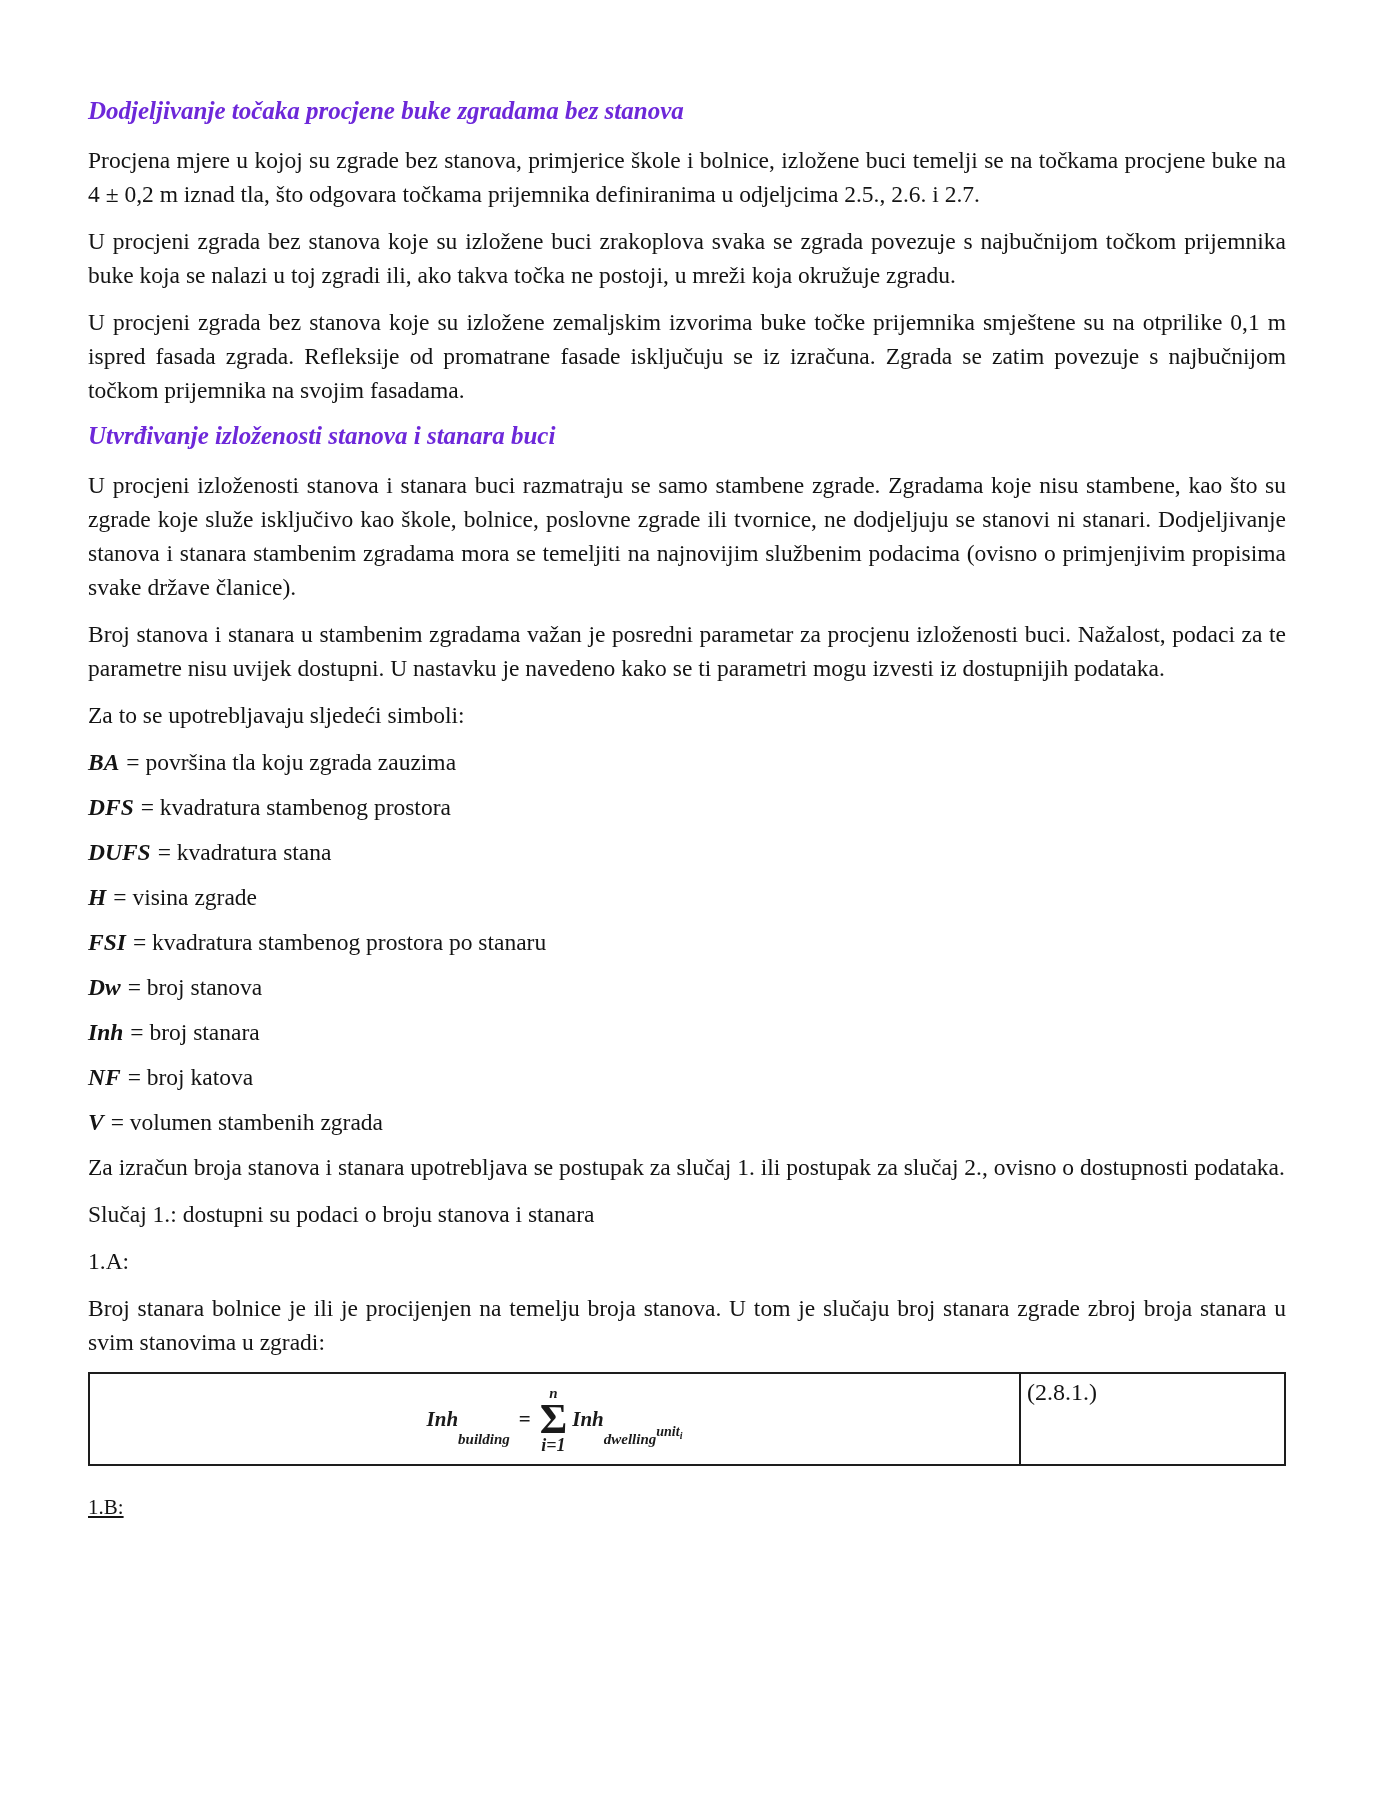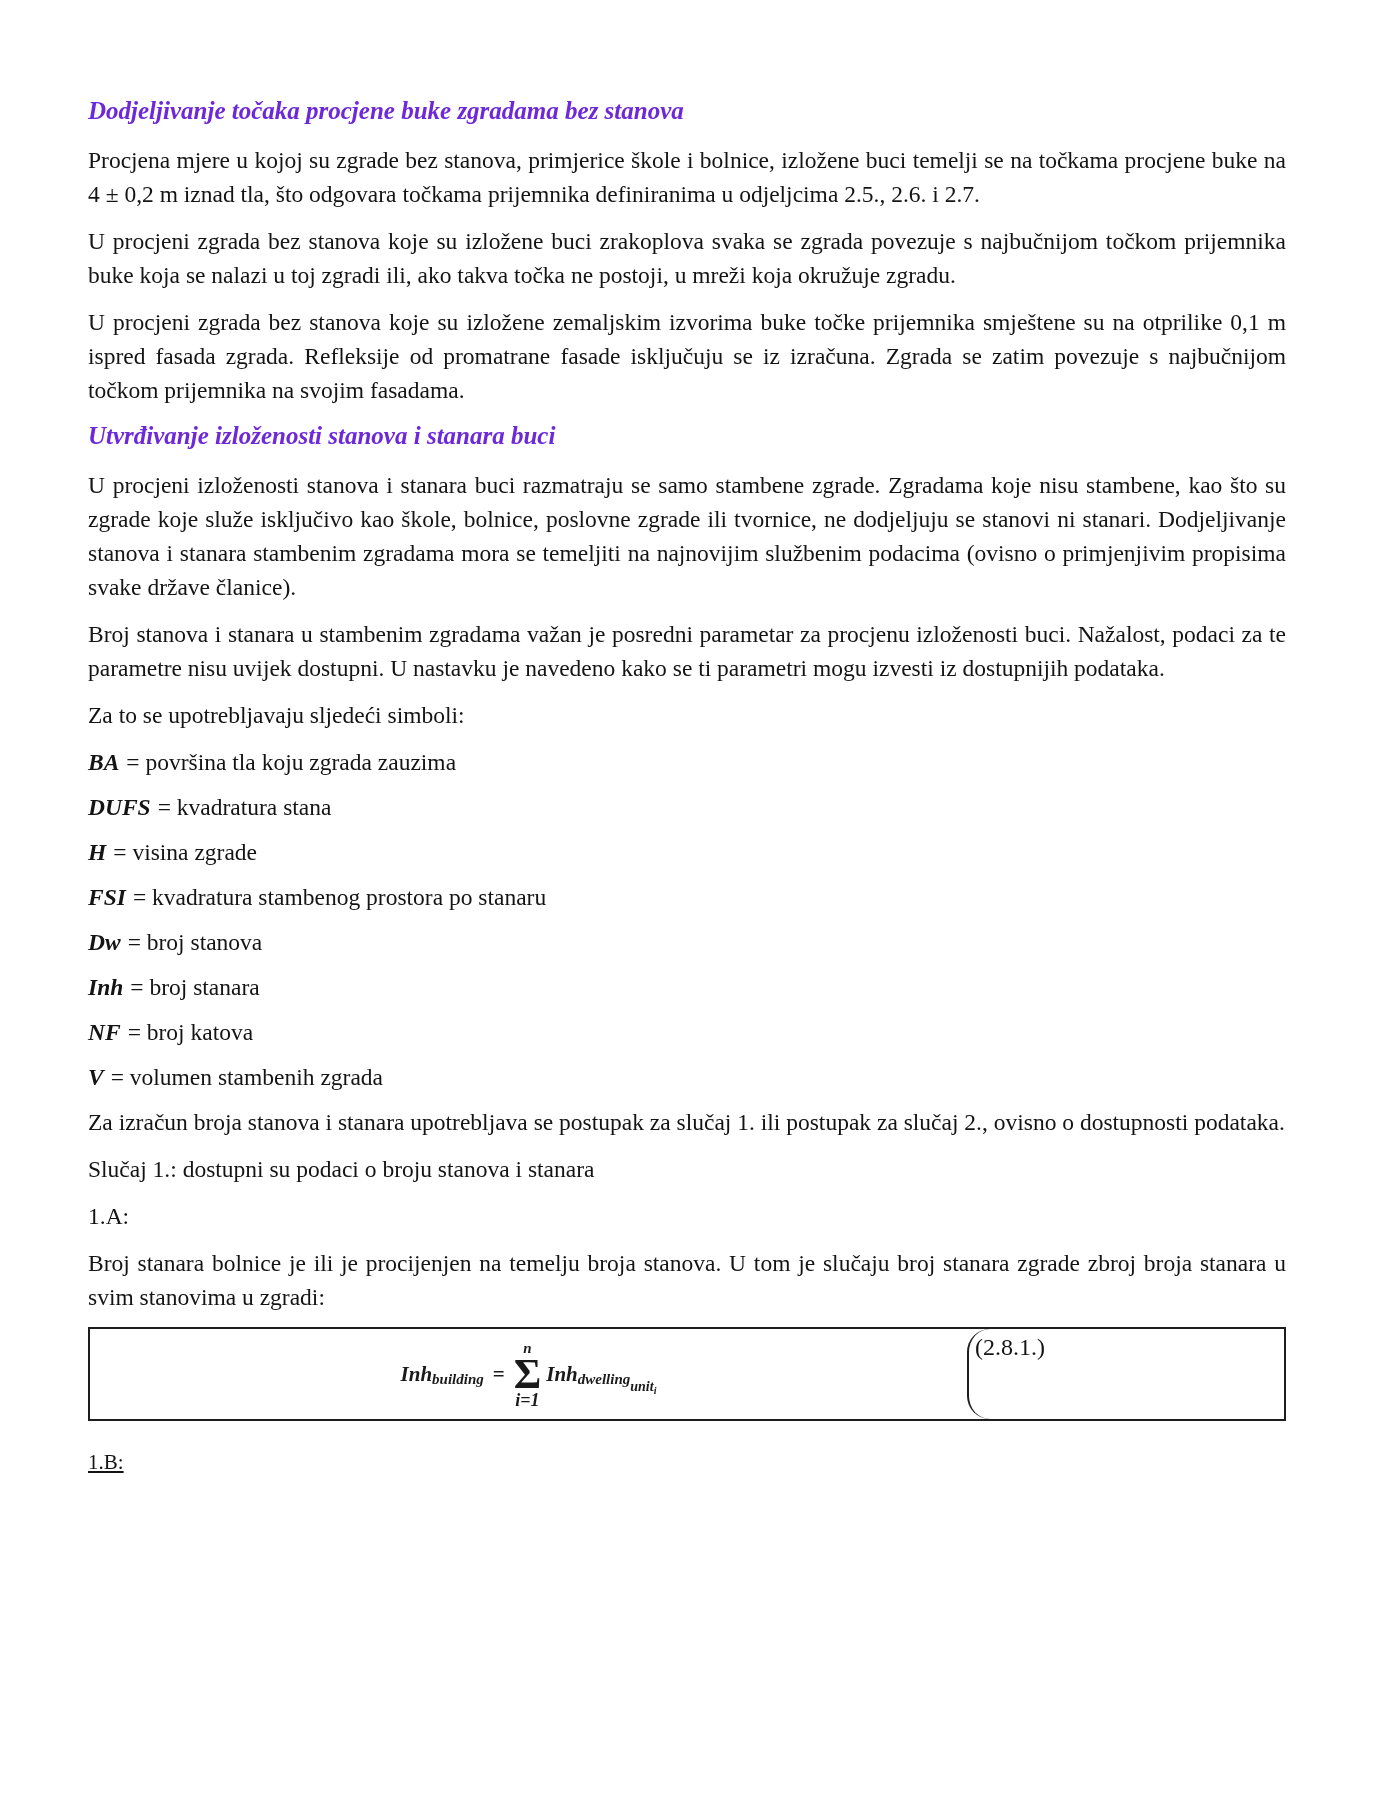--- a/index.html
+++ b/index.html
@@ -56,36 +56,35 @@
     height: 94px;
     background: #fff;
   }
   .eq-cell-formula {
     flex: 1;
     display: flex;
     align-items: center;
     justify-content: center;
   }
   .eq-cell-number {
-    width: 317px;
+    width: 265px;
     border-left: 2px solid #1d1d1d;
     padding: 3px 6px;
     font-size: 24px;
     line-height: 30px;
-    border-radius: 23px;
   }
   .math {
     display: flex;
     align-items: center;
     font-style: italic;
     font-weight: 600;
     font-size: 21px;
     color: #1a1a1a;
   }
-  .msub-1 { font-size: 15px; position: relative; top: 3px; }
+  .msub-1 { font-size: 15px; position: relative; top: 18px; }
   .msub-2 { font-size: 14px; position: relative; top: 10px; }
   .msub-3 { font-size: 10px; position: relative; top: 13px; }
   .math .equals { margin: 0 9px; font-style: normal; }
   .sum-stack {
     display: inline-flex;
     flex-direction: column;
     align-items: center;
     margin: 0 5px 0 0;
   }
   .sum-upper { font-size: 15px; line-height: 14px; font-style: italic; }
@@ -119,20 +118,21 @@
   <h2 class="section-heading second">Utvrđivanje izloženosti stanova i stanara buci</h2>
 
   <p class="body-par">U procjeni izloženosti stanova i stanara buci razmatraju se samo stambene zgrade. Zgradama koje nisu stambene, kao što su zgrade koje služe isključivo kao škole, bolnice, poslovne zgrade ili tvornice, ne dodjeljuju se stanovi ni stanari. Dodjeljivanje stanova i stanara stambenim zgradama mora se temeljiti na najnovijim službenim podacima (ovisno o primjenjivim propisima svake države članice).</p>
 
   <p class="body-par">Broj stanova i stanara u stambenim zgradama važan je posredni parametar za procjenu izloženosti buci. Nažalost, podaci za te parametre nisu uvijek dostupni. U nastavku je navedeno kako se ti parametri mogu izvesti iz dostupnijih podataka.</p>
 
   <p class="body-par no-justify">Za to se upotrebljavaju sljedeći simboli:</p>
 
   <div class="symbols-list">
     <p class="symbol-item"><span class="symbol-name">BA</span><span>= površina tla koju zgrada zauzima</span></p>
+    <p class="symbol-item"><span class="symbol-name">DFS</span><span>= kvadratura stambenog prostora</span></p>
     <p class="symbol-item"><span class="symbol-name">DUFS</span><span>= kvadratura stana</span></p>
     <p class="symbol-item"><span class="symbol-name">H</span><span>= visina zgrade</span></p>
     <p class="symbol-item"><span class="symbol-name">FSI</span><span>= kvadratura stambenog prostora po stanaru</span></p>
     <p class="symbol-item"><span class="symbol-name">Dw</span><span>= broj stanova</span></p>
     <p class="symbol-item"><span class="symbol-name">Inh</span><span>= broj stanara</span></p>
     <p class="symbol-item"><span class="symbol-name">NF</span><span>= broj katova</span></p>
     <p class="symbol-item"><span class="symbol-name">V</span><span>= volumen stambenih zgrada</span></p>
   </div>
 
   <p class="body-par">Za izračun broja stanova i stanara upotrebljava se postupak za slučaj 1. ili postupak za slučaj 2., ovisno o dostupnosti podataka.</p>

